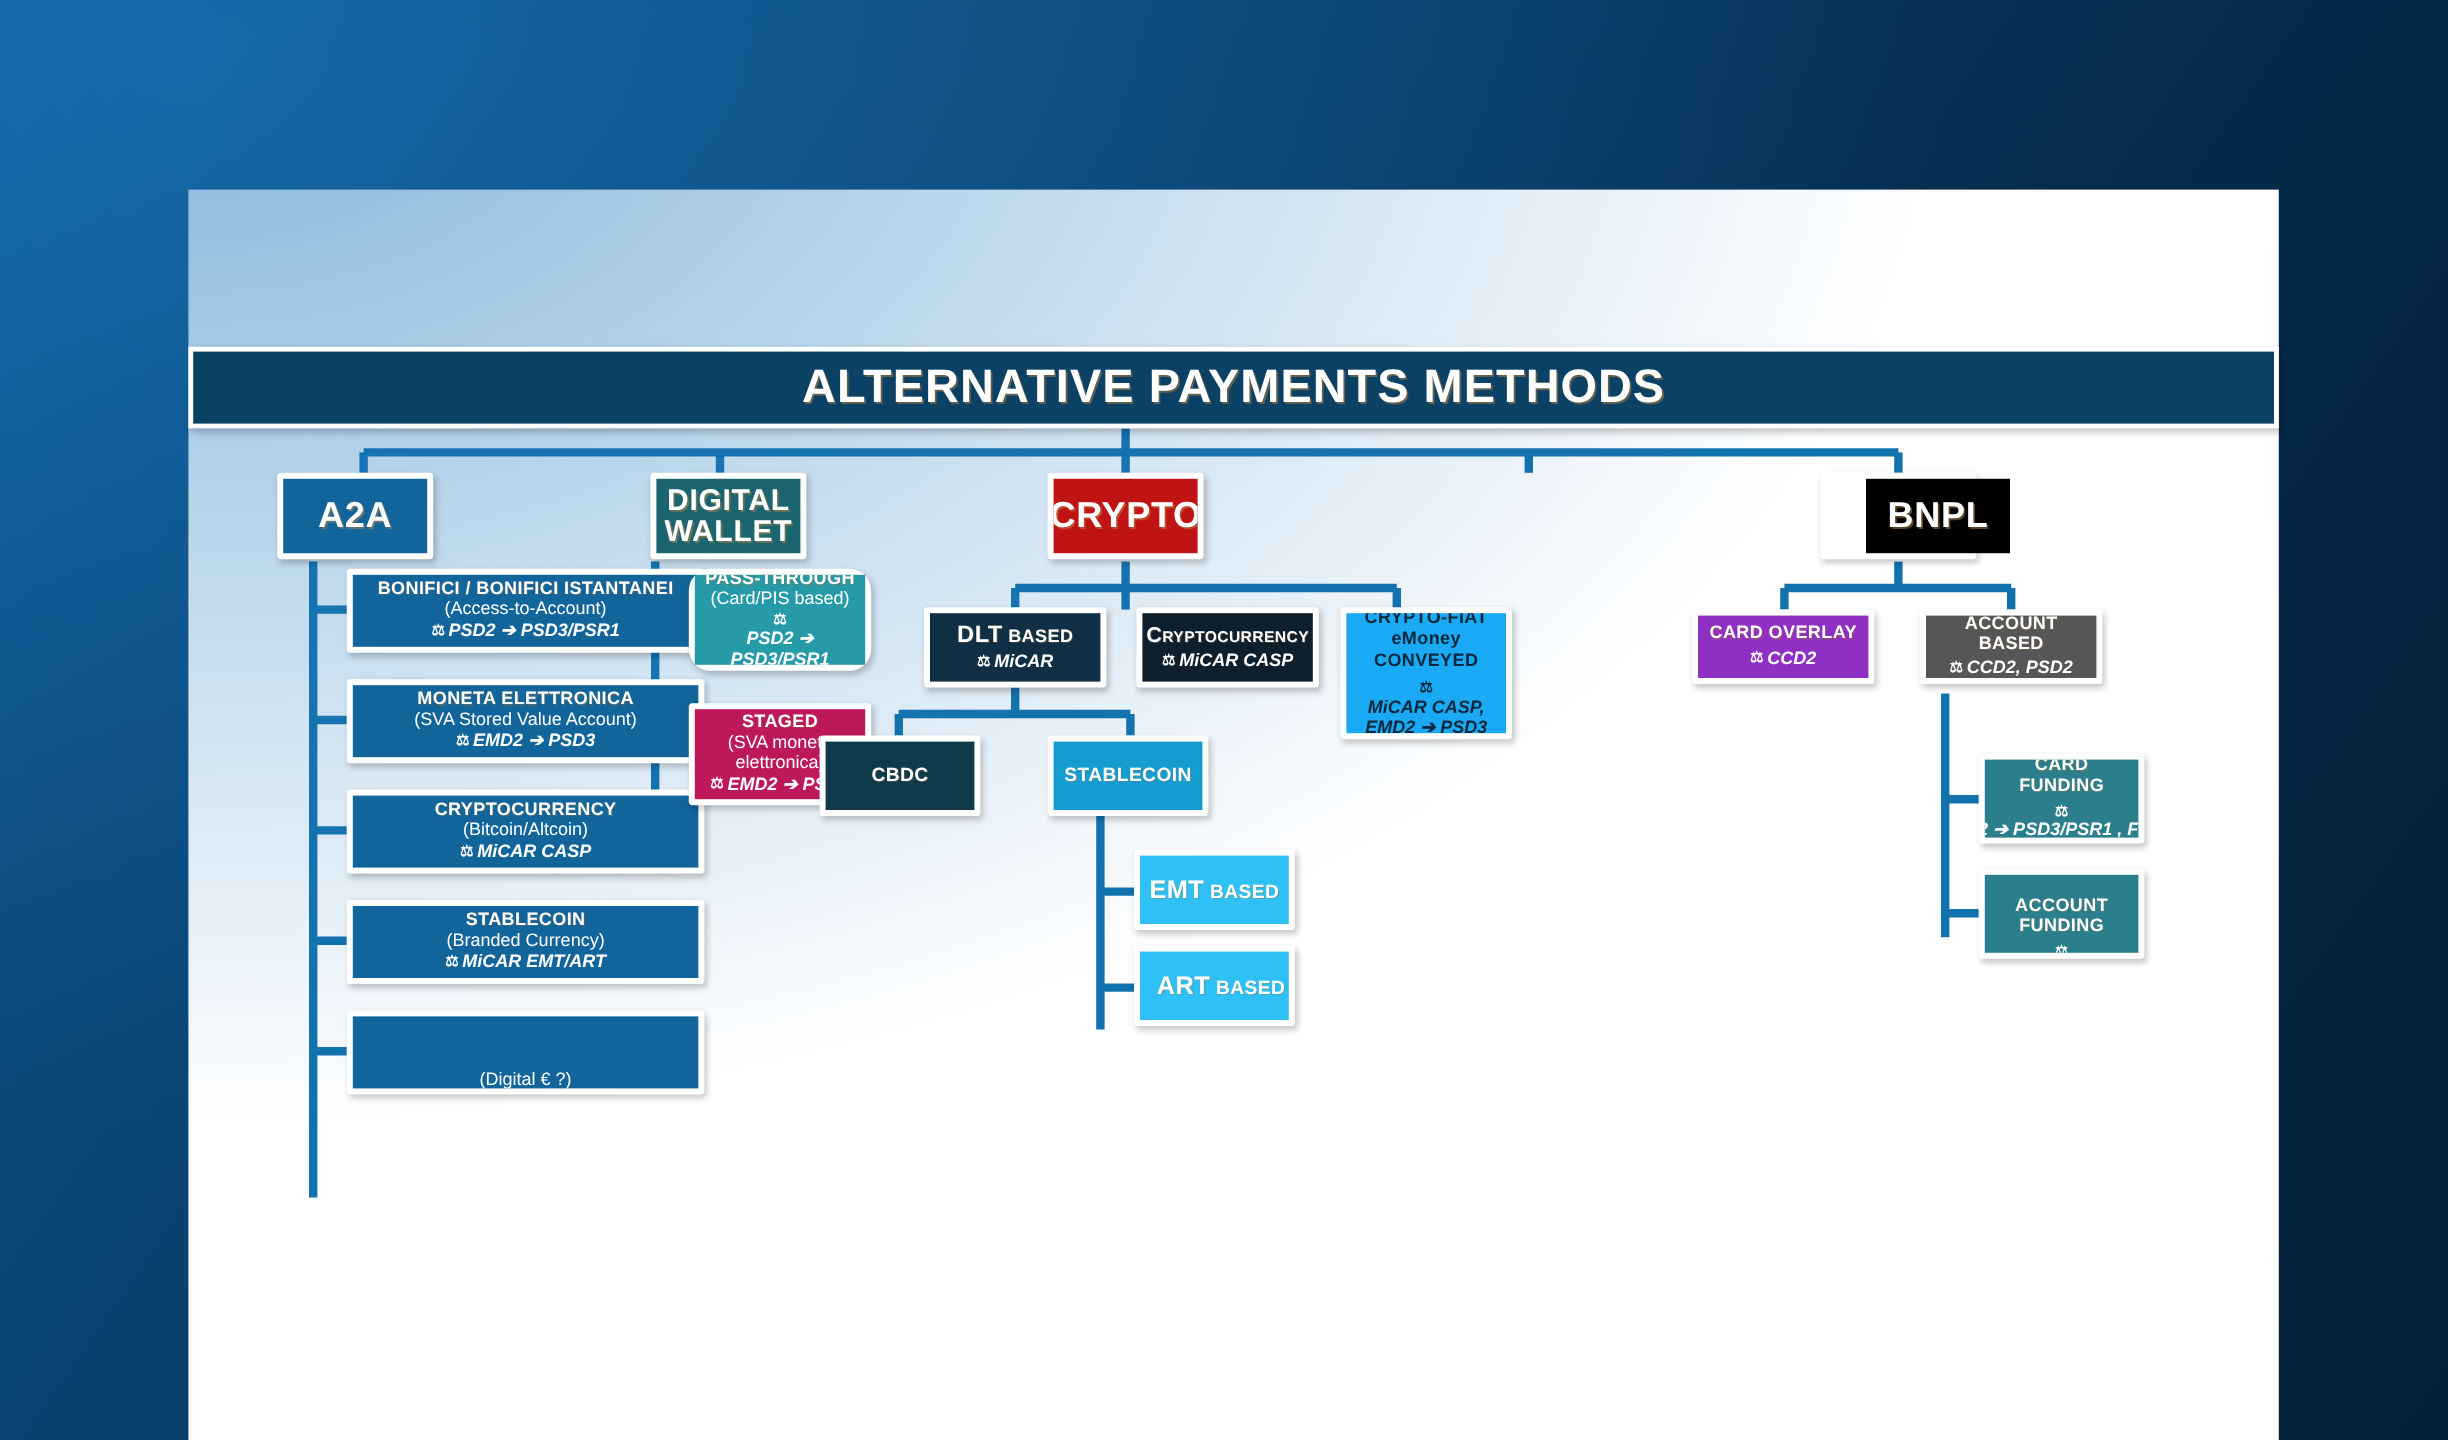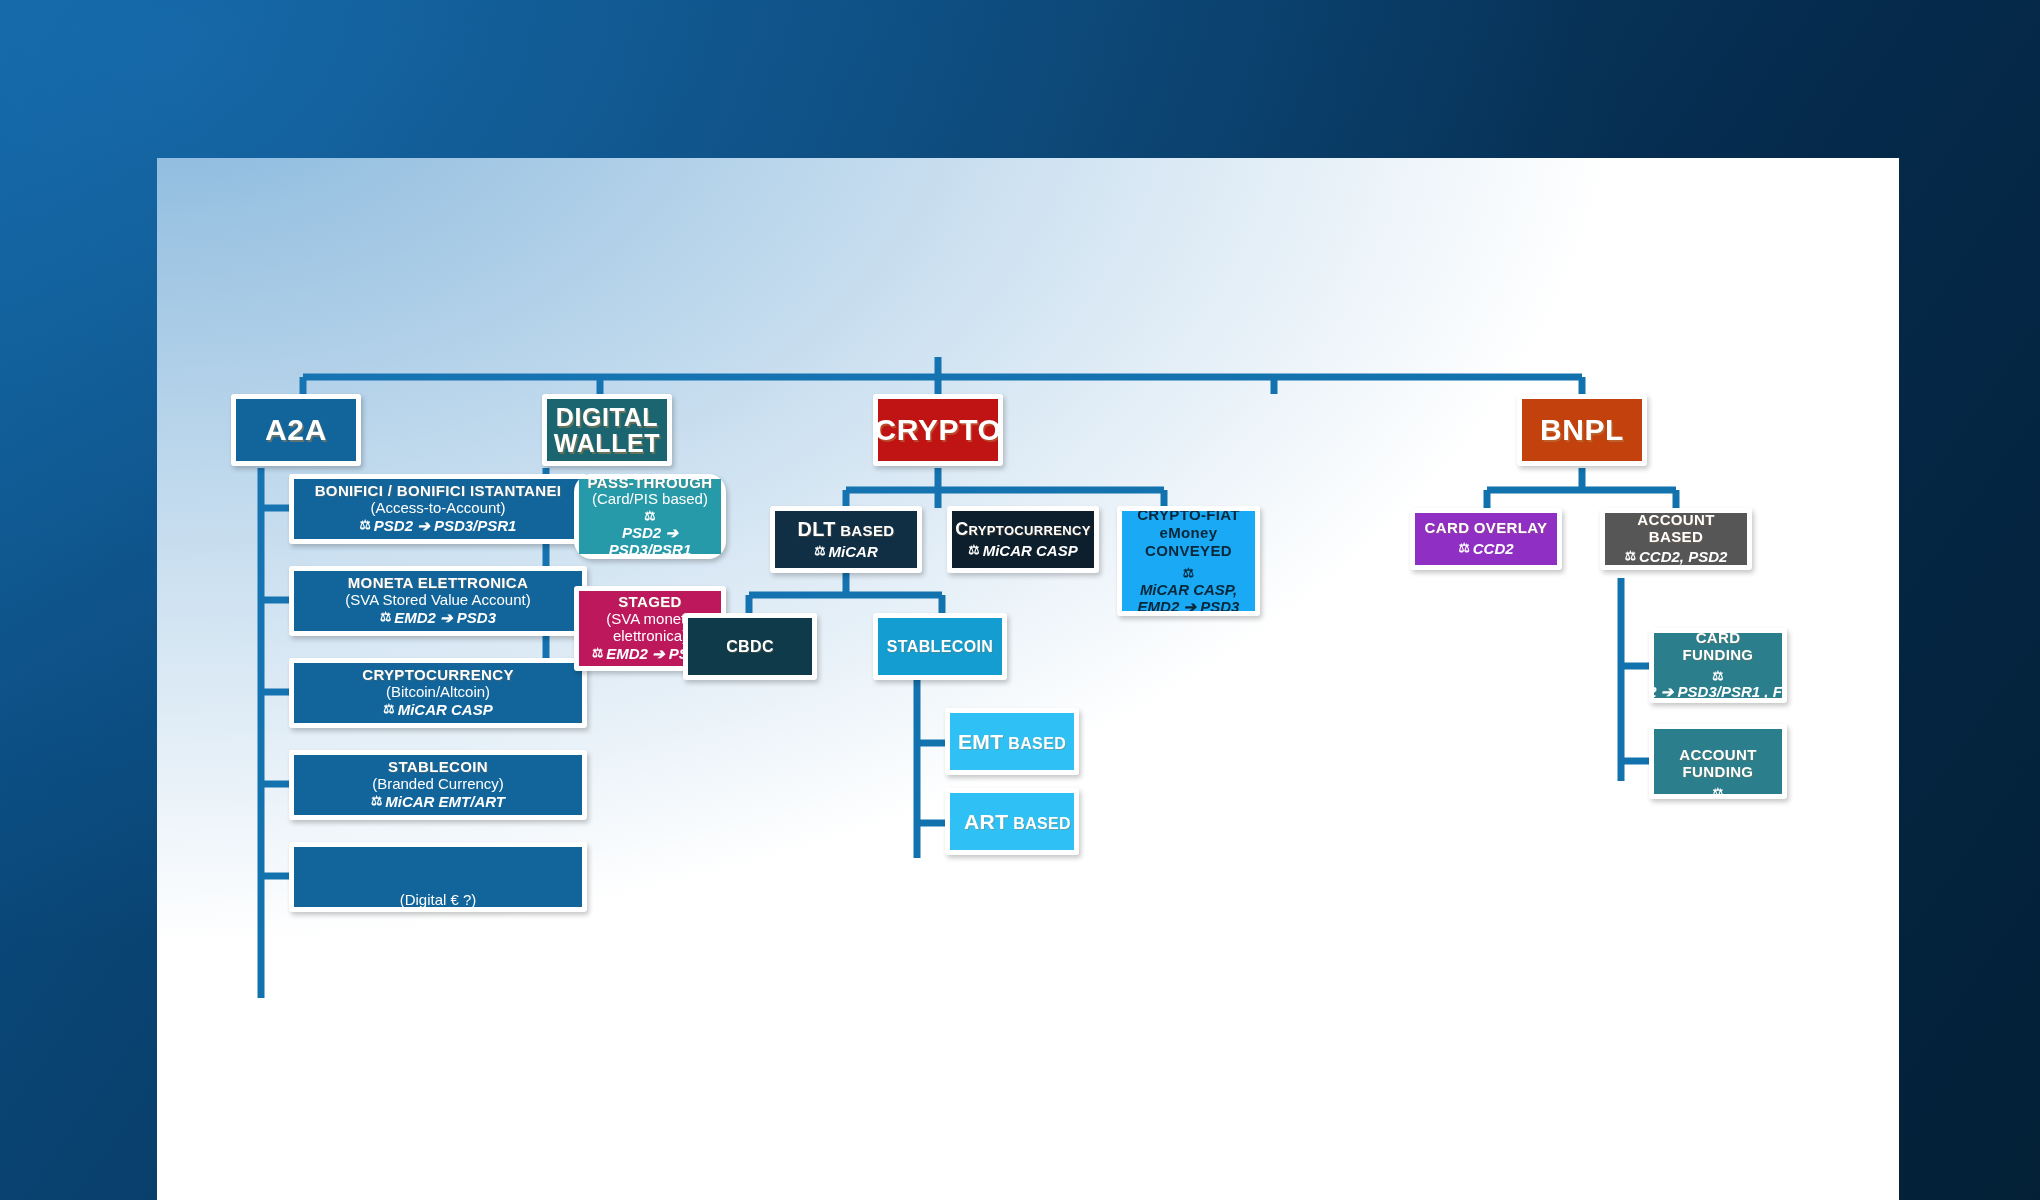--- a/index.html
+++ b/index.html
@@ -194,41 +194,46 @@
           <path d="M 1330 332 L 1519 332"></path>
           <path d="M 1330 332 L 1330 350"></path>
           <path d="M 1519 332 L 1519 350"></path>
 
           <path d="M 1464 420 L 1464 623"></path>
           <path d="M 1464 508 L 1492 508"></path>
           <path d="M 1464 603 L 1492 603"></path>
         </g>
       </svg>
 
+      <div id="title-banner">
+        <div class="inner">
+          <span class="label">ALTERNATIVE PAYMENTS METHODS</span>
+        </div>
+      </div>
 
       <div class="node cat" style="left:74px; top:236px; width:130px; height:72px;">
         <div class="inner" style="background:#12659b;">
           <span>A2A</span>
         </div>
       </div>
 
       <div class="node cat" style="left:385px; top:236px; width:130px; height:72px;">
         <div class="inner" style="background:#1a6570; font-size:25px; line-height:1.05;">
           <span>DIGITAL WALLET</span>
         </div>
       </div>
 
       <div class="node cat" style="left:716px; top:236px; width:130px; height:72px;">
         <div class="inner" style="background:#c01414;">
           <span>CRYPTO</span>
         </div>
       </div>
 
       <div class="node cat" style="left:1360px; top:236px; width:130px; height:72px;">
-        <div class="inner" style="background:#c2410c;">
+        <div class="inner" style="background:#000000;margin-left:33px;">
           <span>BNPL</span>
         </div>
       </div>
 
       <div class="node leaf" style="left:132px; top:316px; width:298px; height:70px;">
         <div class="inner" style="background:#12659b;">
           <span class="t1" style="font-size:15px;">BONIFICI / BONIFICI ISTANTANEI</span>
           <span class="t2" style="font-size:15px;">(Access-to-Account)</span>
           <span class="t3" style="font-size:15px;">
               <i class="scale-ico">⚖</i>

